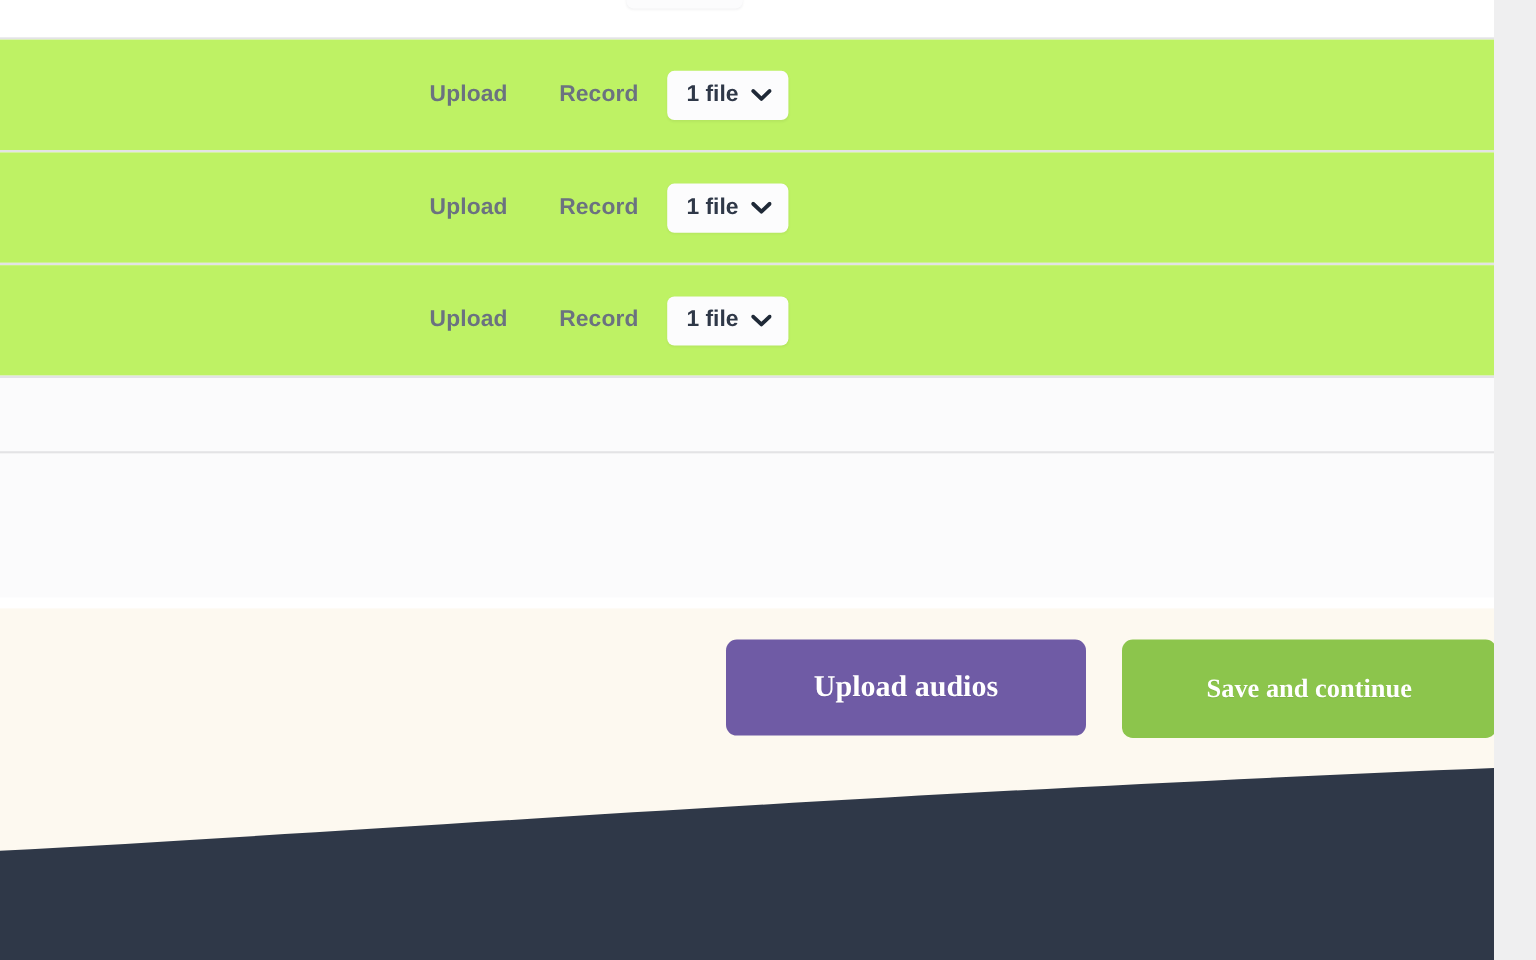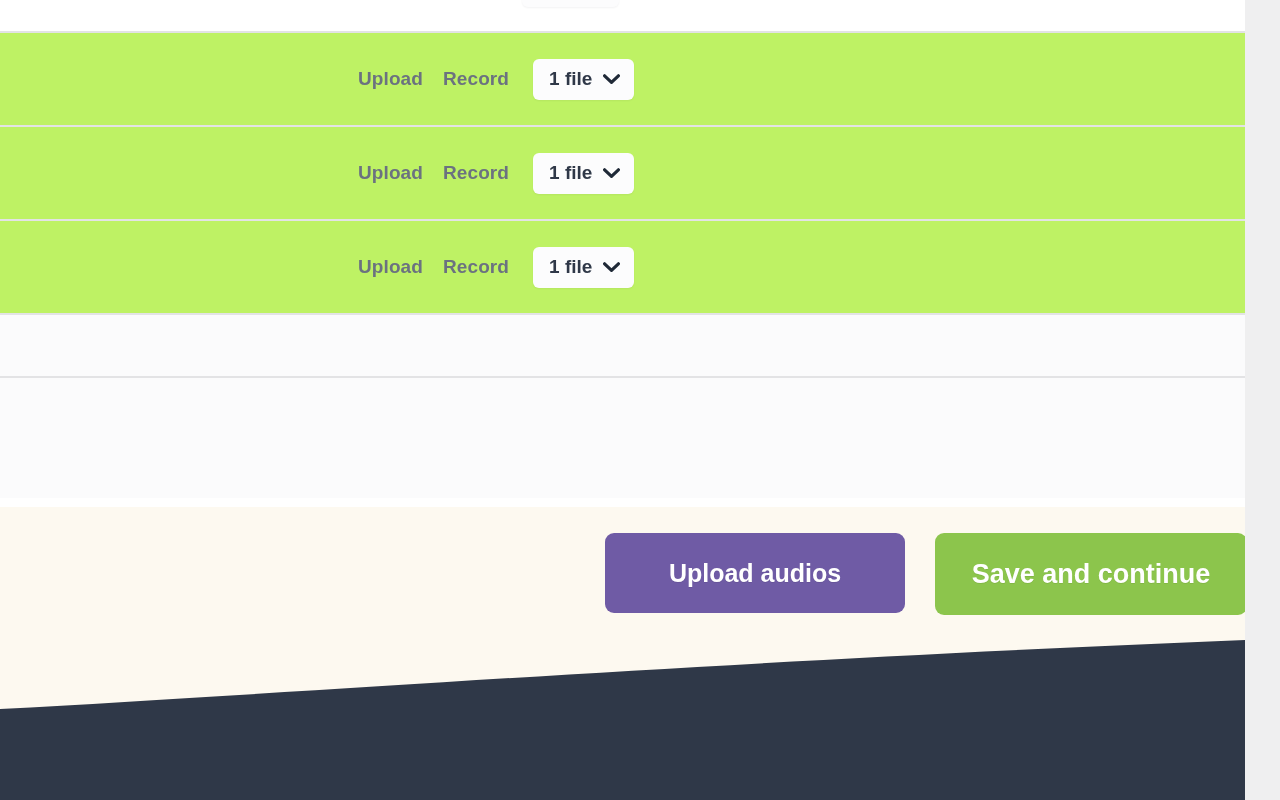--- a/index.html
+++ b/index.html
@@ -88,21 +88,21 @@
 
   .action-link {
     font-size: 19px;
     font-weight: bold;
     color: #6b7280;
     letter-spacing: .1px;
     cursor: pointer;
     white-space: nowrap;
   }
   .action-link.upload { margin-right: 20px; }
-  .action-link.record { margin-right: 24px; }
+  .action-link.record { margin-right: 24px; margin-left: 23px; }
 
   .file-select {
     display: inline-flex;
     align-items: center;
     justify-content: space-between;
     gap: 11px;
     height: 41px;
     padding: 0 14px 0 16px;
     background: #fcfcfd;
     border: none;
@@ -154,21 +154,21 @@
     display: flex;
     justify-content: flex-end;
     align-items: flex-start;
     padding-right: 0;
   }
 
   .btn {
     border: none;
     outline: none;
     cursor: pointer;
-    font-family: Liberation Sans, sans-serif;
+    font-family: Liberation Serif, serif;
     font-weight: bold;
     color: #ffffff;
     border-radius: 9px;
     white-space: nowrap;
     display: flex;
     align-items: center;
     justify-content: center;
   }
 
   #btn-upload-audios {
@@ -176,21 +176,21 @@
     height: 80px;
     font-size: 25px;
     background: #6f5ba5;
     margin-right: 30px;
     text-shadow: 0 1px 0 rgba(0,0,0,.07);
   }
 
   #btn-save-continue {
     width: 312px;
     height: 82px;
-    font-size: 27px;
+    font-size: 22px;
     background: #8cc54c;
     margin-right: -2px;
     text-shadow: 0 1px 0 rgba(0,0,0,.07);
   }
 
   
   #footer-wave {
     position: absolute;
     left: 0;
     bottom: 0;

